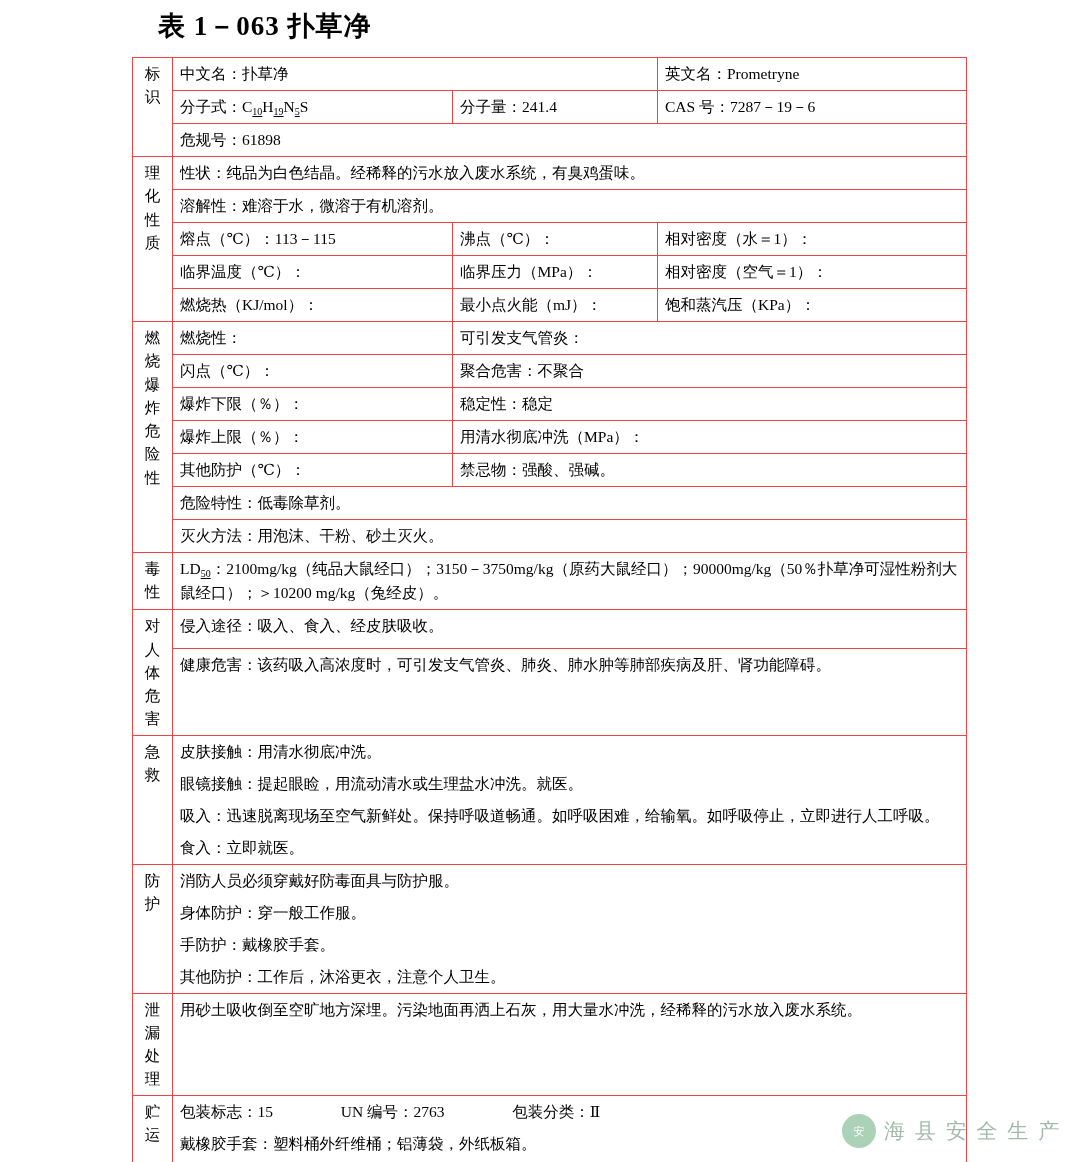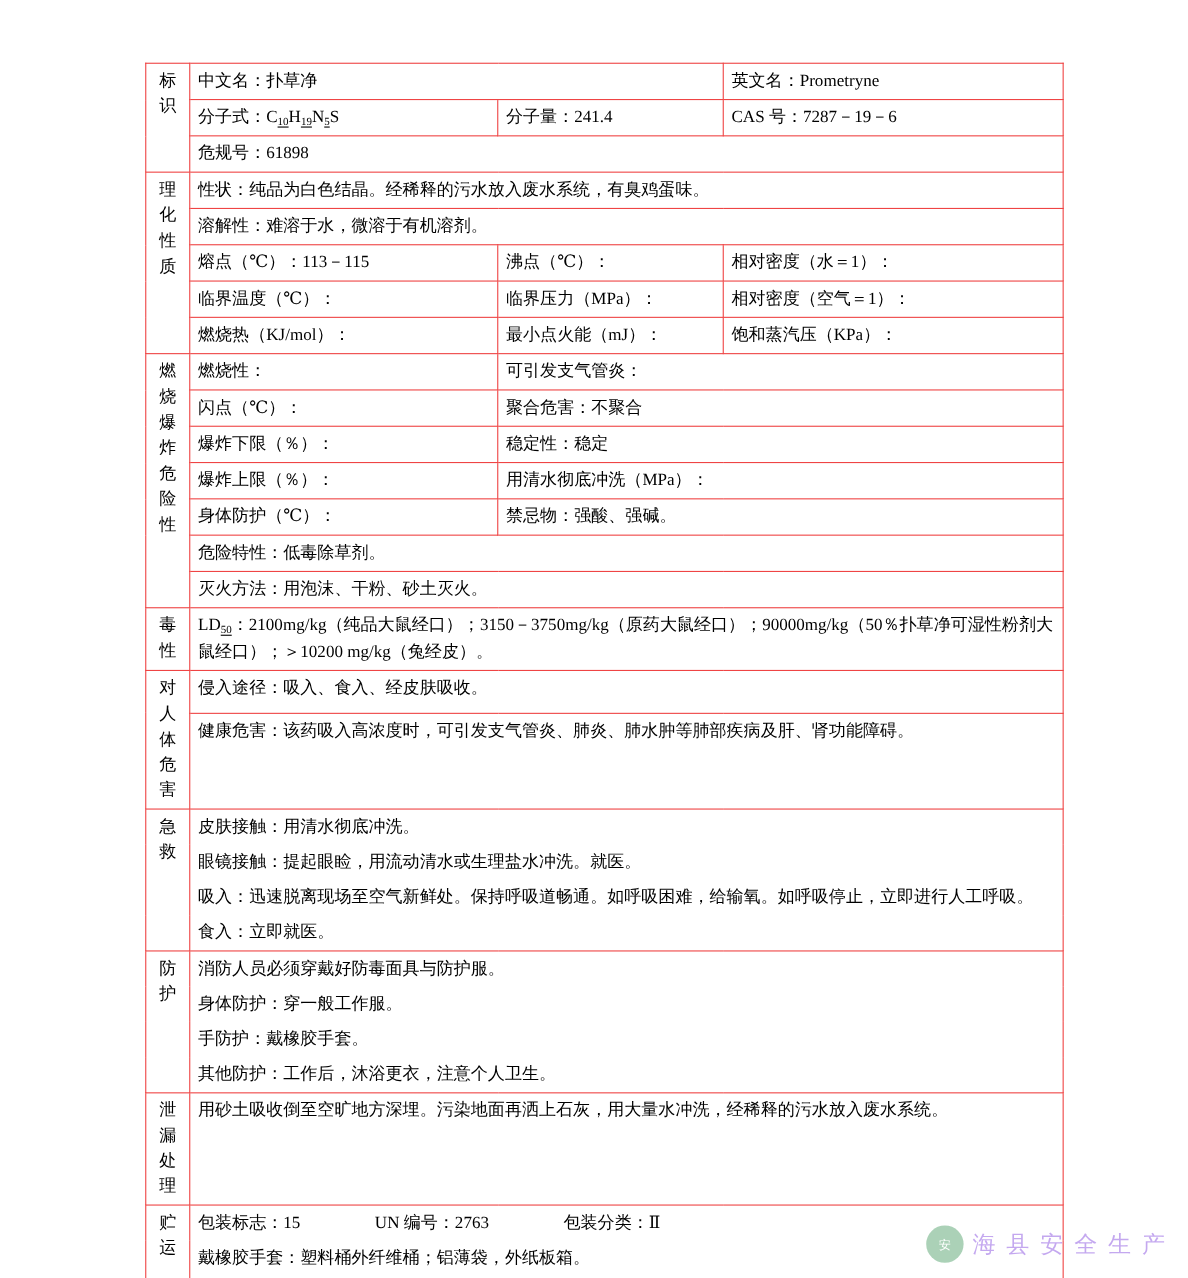--- a/index.html
+++ b/index.html
@@ -76,30 +76,31 @@
     color: #fff;
     font-size: 11px;
     display: flex;
     align-items: center;
     justify-content: center;
     font-family: "Liberation Sans", sans-serif;
     flex: 0 0 auto;
   }
   .wm-text {
     font-size: 21px;
-    color: #6d28d9;
+    color: #14532d;
     font-family: "Liberation Sans", sans-serif;
     letter-spacing: 2px;
   }
 </style>
 </head>
 <body>
 
 <div class="page">
 
+  <div class="doc-title">表 1－063  扑草净</div>
 
   <table class="msds">
     <colgroup>
       <col style="width:40px">
       <col style="width:280px">
       <col style="width:205px">
       <col style="width:309px">
     </colgroup>
     <tbody>
 
@@ -157,21 +158,21 @@
       </tr>
       <tr>
         <td>爆炸下限（％）：</td>
         <td colspan="2">稳定性：稳定</td>
       </tr>
       <tr>
         <td>爆炸上限（％）：</td>
         <td colspan="2">用清水彻底冲洗（MPa）：</td>
       </tr>
       <tr>
-        <td>身体防护（℃）：</td>
+        <td>其他防护（℃）：</td>
         <td colspan="2">禁忌物：强酸、强碱。</td>
       </tr>
       <tr>
         <td colspan="3">危险特性：低毒除草剂。</td>
       </tr>
       <tr>
         <td colspan="3">灭火方法：用泡沫、干粉、砂土灭火。</td>
       </tr>
 
       <tr>

